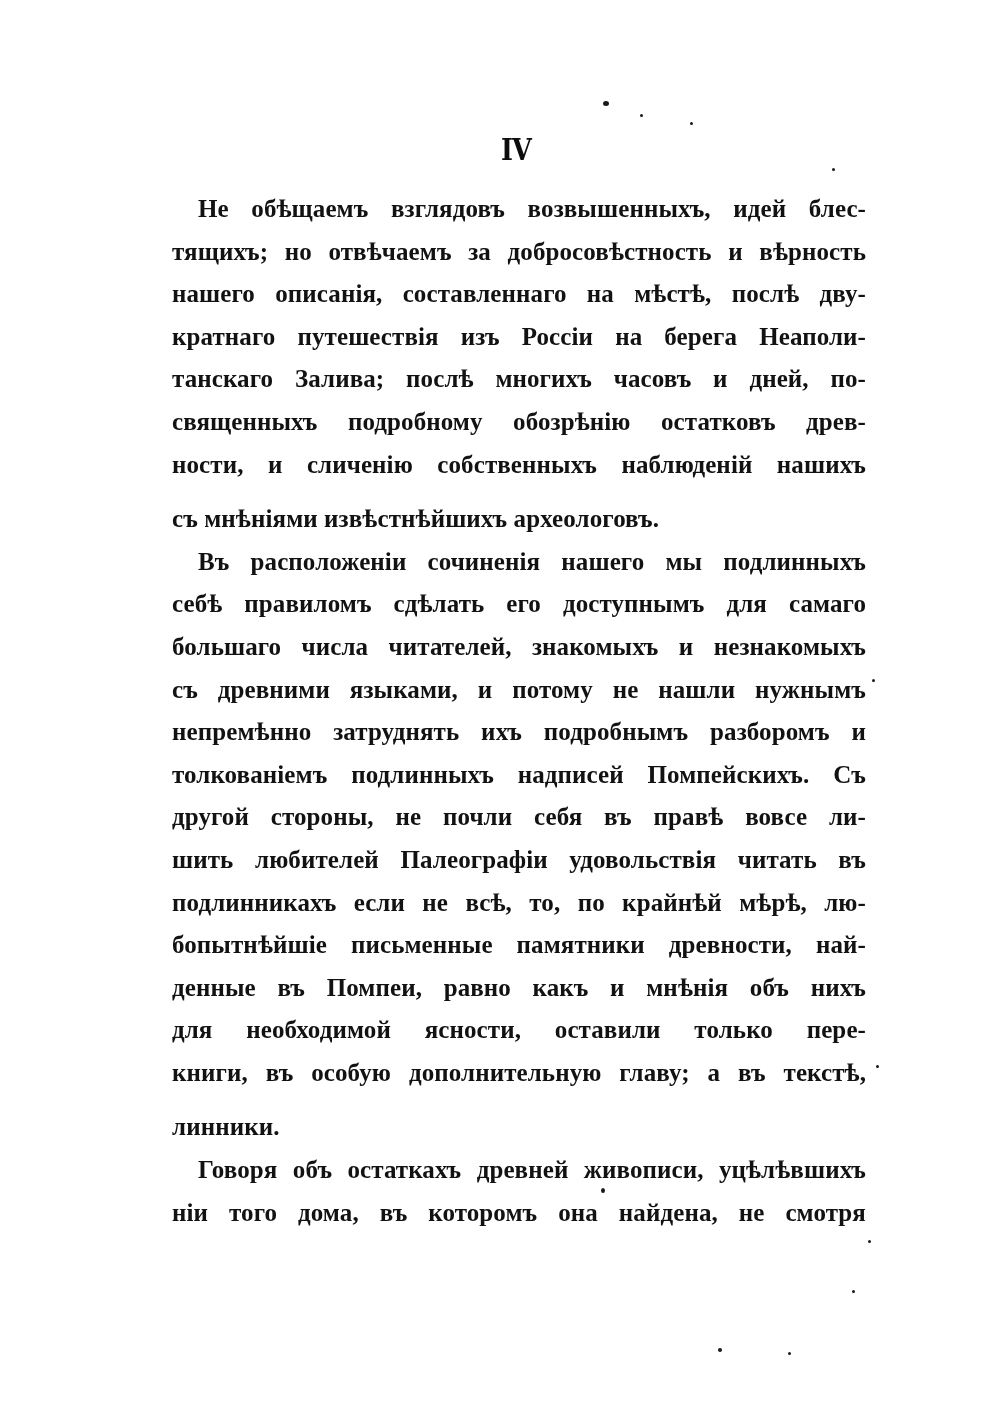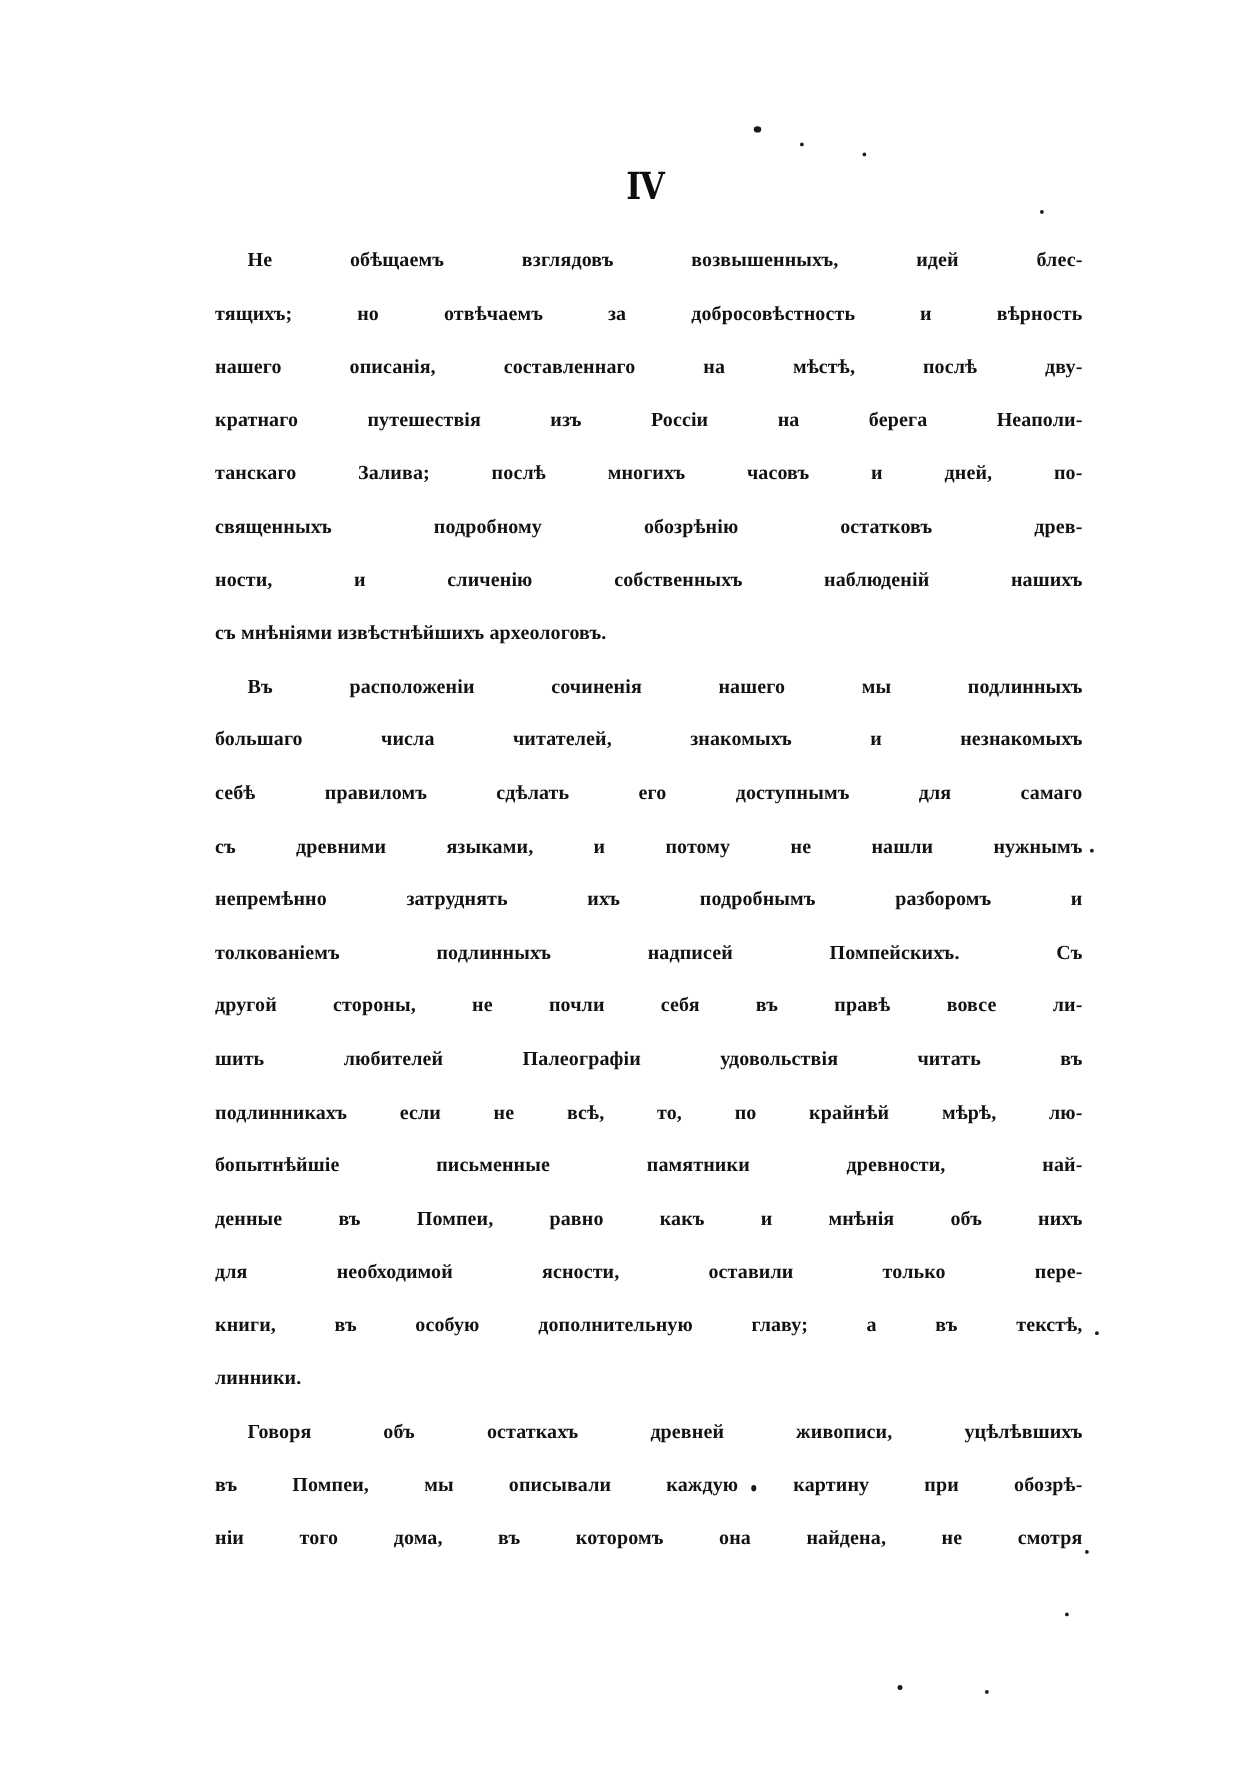--- a/index.html
+++ b/index.html
@@ -39,30 +39,31 @@
     .body-text {
       position: absolute;
       left: 156px;
       top: 188px;
       width: 694px;
     }
     .line {
       display: block;
       height: 42.6px;
       line-height: 42.6px;
-      font-size: 16px;
+      font-size: 25px;
       font-weight: bold;
       white-space: nowrap;
       text-align: justify;
       text-align-last: justify;
       letter-spacing: 0.1px;
       color: #121212;
     }
     .line.last {
       text-align-last: left;
+      margin-top: 12px;
     }
     .line.indent {
       padding-left: 26px;
     }
     .speck {
       position: absolute;
       background: #1a1a1a;
       border-radius: 50%;
     }
   </style>
@@ -81,38 +82,37 @@
       <span class="line">нашего описанія, составленнаго на мѣстѣ, послѣ дву-</span>
       <span class="line">кратнаго путешествія изъ Россіи на берега Неаполи-</span>
       <span class="line">танскаго Залива; послѣ многихъ часовъ и дней, по-</span>
       <span class="line">священныхъ подробному обозрѣнію остатковъ древ-</span>
       <span class="line">ности, и сличенію собственныхъ наблюденій нашихъ</span>
       <span class="line last">съ мнѣніями извѣстнѣйшихъ археологовъ.</span>
     </div>
 
     <div>
       <span class="line indent">Въ расположеніи сочиненія нашего мы подлинныхъ</span>
+      <span class="line">себѣ правиломъ сдѣлать его доступнымъ для самаго</span>
       <span class="line">большаго числа читателей, знакомыхъ и незнакомыхъ</span>
-      <span class="line">себѣ правиломъ сдѣлать его доступнымъ для самаго</span>
       <span class="line">съ древними языками, и потому не нашли нужнымъ</span>
       <span class="line">непремѣнно затруднять ихъ подробнымъ разборомъ и</span>
       <span class="line">толкованіемъ подлинныхъ надписей Помпейскихъ. Съ</span>
       <span class="line">другой стороны, не почли себя въ правѣ вовсе ли-</span>
       <span class="line">шить любителей Палеографіи удовольствія читать въ</span>
       <span class="line">подлинникахъ если не всѣ, то, по крайнѣй мѣрѣ, лю-</span>
       <span class="line">бопытнѣйшіе письменные памятники древности, най-</span>
       <span class="line">денные въ Помпеи, равно какъ и мнѣнія объ нихъ</span>
       <span class="line">для необходимой ясности, оставили только пере-</span>
       <span class="line">книги, въ особую дополнительную главу; а въ текстѣ,</span>
       <span class="line last">линники.</span>
     </div>
 
     <div>
       <span class="line indent">Говоря объ остаткахъ древней живописи, уцѣлѣвшихъ</span>
-      <span class="line">въ Помпеи, мы описывали каждую картину при обозрѣ-</span>
       <span class="line">ніи того дома, въ которомъ она найдена, не смотря</span>
     </div>
 
   </div>
 
   <div class="speck" style="left:587px;top:101px;width:6px;height:5px;"></div>
   <div class="speck" style="left:624px;top:114px;width:3px;height:3px;"></div>
   <div class="speck" style="left:674px;top:122px;width:3px;height:3px;"></div>
   <div class="speck" style="left:816px;top:168px;width:3px;height:3px;"></div>
   <div class="speck" style="left:856px;top:679px;width:3px;height:3px;"></div>

